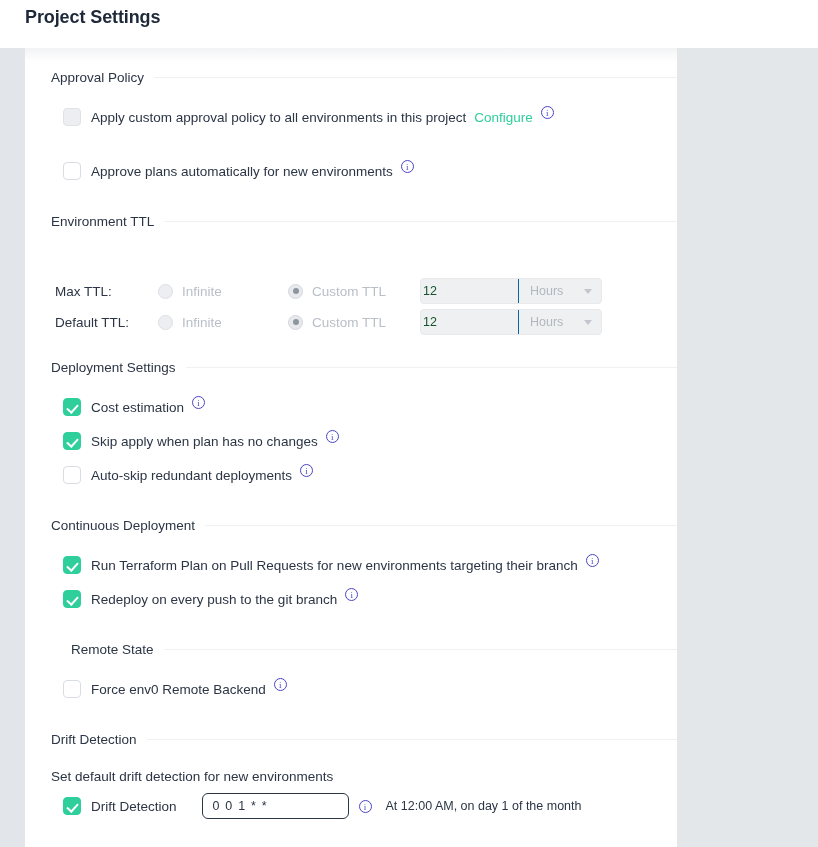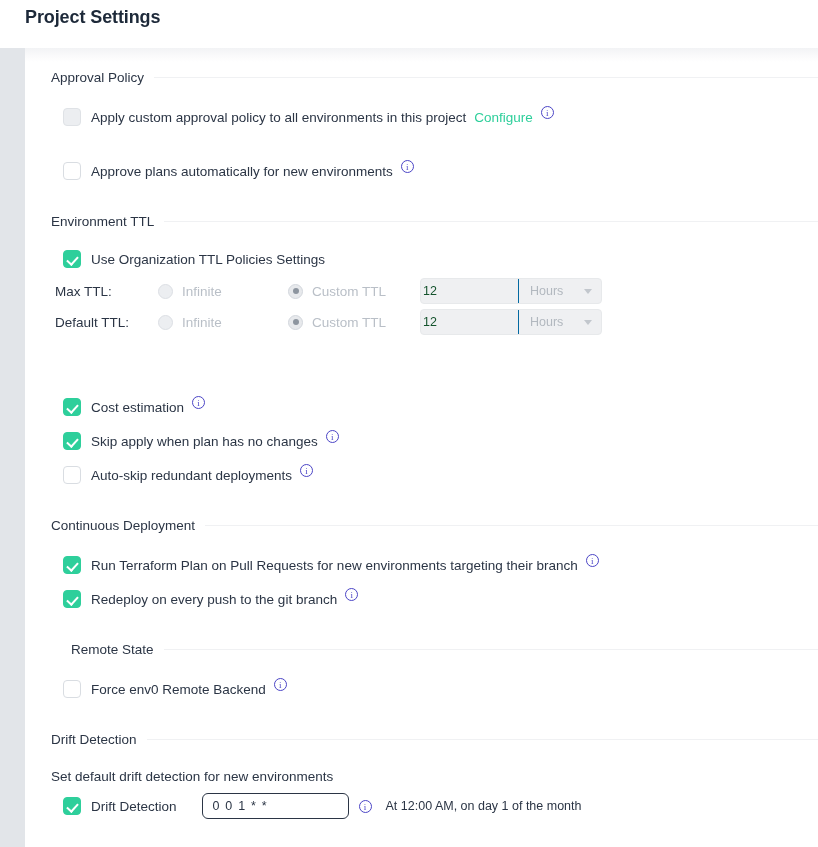--- a/index.html
+++ b/index.html
@@ -48,21 +48,21 @@
   .sidebar-strip {
     position: absolute;
     top: 0; left: 0;
     width: 25px;
     height: 799px;
     background: #e2e5e9;
   }
   .content-panel {
     position: absolute;
     top: 0; left: 25px;
-    width: 793px;
+    width: 652px;
     height: 799px;
     background: #ffffff;
     overflow: hidden;
   }
   .panel-fade {
     position: absolute;
     top: 0; left: 0;
     width: 793px;
     height: 14px;
     background: linear-gradient(to bottom, #f2f3f5 0%, #fafafb 55%, #ffffff 100%);
@@ -325,24 +325,20 @@
       <span class="info-ico">i</span>
     </div>
 
     <div class="section" style="top:164px;">
       <div class="section-head">
         <span class="section-label">Environment TTL</span>
         <span class="rule"></span>
       </div>
     </div>
 
-    <div class="opt-row" style="top:202px; left:38px;">
-      <span class="cb checked"></span>
-      <span class="cb-label">Use Organization TTL Policies Settings</span>
-    </div>
 
     <div class="ttl-row" style="top:230px; left:30px;">
       <span class="ttl-name">Max TTL:</span>
       <span class="radio-wrap" style="width:130px;">
         <span class="radio off"></span>
         <span class="radio-text">Infinite</span>
       </span>
       <span class="radio-wrap" style="width:132px;">
         <span class="radio on"></span>
         <span class="radio-text">Custom TTL</span>
@@ -368,20 +364,26 @@
       </span>
       <span class="ttl-group">
         <span class="ttl-num">12</span>
         <span class="ttl-unit">
           <span>Hours</span>
           <span class="caret"></span>
         </span>
       </span>
     </div>
 
+    <div class="section" style="top:310px;">
+      <div class="section-head">
+        <span class="section-label">Deployment Settings</span>
+        <span class="rule"></span>
+      </div>
+    </div>
 
     <div class="opt-row" style="top:350px; left:38px;">
       <span class="cb checked"></span>
       <span class="cb-label">Cost estimation</span>
       <span class="info-ico">i</span>
     </div>
 
     <div class="opt-row" style="top:384px; left:38px;">
       <span class="cb checked"></span>
       <span class="cb-label">Skip apply when plan has no changes</span>

